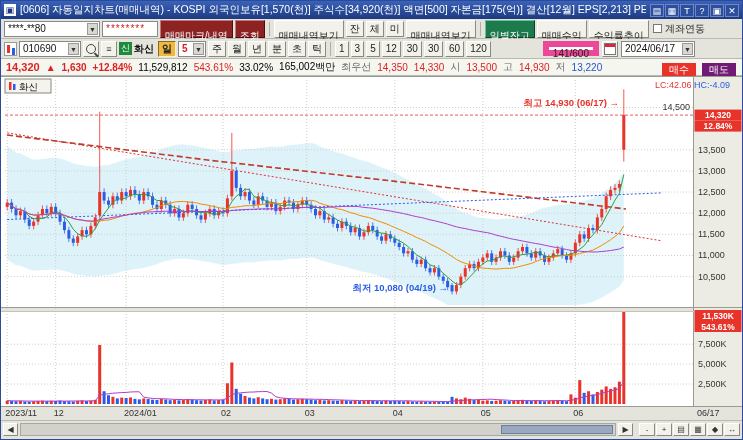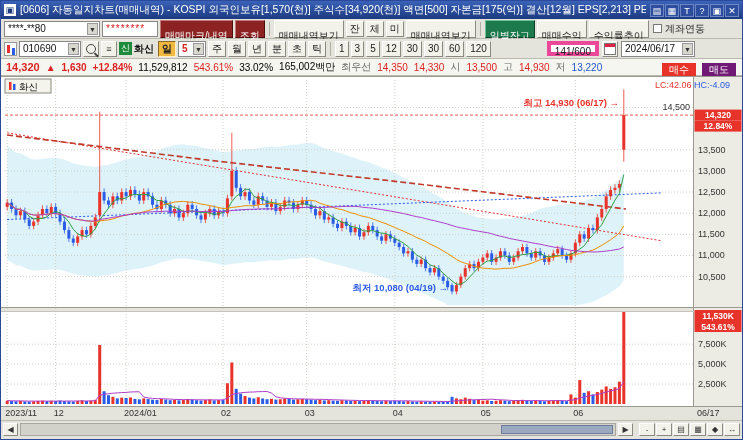--- a/index.html
+++ b/index.html
@@ -30,21 +30,21 @@
   .stock-name { font-weight:bold; color:#111; margin-right:2px; }
   .candleicon { width:13px; height:14px; position:relative; display:inline-block; background:#fff; border:1px solid #999; }
   .candleicon i { position:absolute; width:3px; }
   .candleicon .r { left:2px; top:2px; height:8px; background:#e8332a; }
   .candleicon .b { left:7px; top:5px; height:7px; background:#2b5ce6; }
   .mag { width:10px; height:10px; border:1.5px solid #444; border-radius:50%; position:relative; display:inline-block; }
   .mag::after { content:""; position:absolute; width:5px; height:1.5px; background:#444; transform:rotate(45deg); left:7px; top:9px; }
   .iconbtn { height:16px; width:16px; display:inline-flex; align-items:center; justify-content:center; background:#f2f2ea; border:1px solid; border-color:#fff #8a8a80 #8a8a80 #fff; font-size:9px; color:#333; }
   .cal { width:12px; height:12px; background:#fff; border:1px solid #777; position:relative; display:inline-block; }
   .cal i { position:absolute; top:0; left:0; right:0; height:3px; background:#d24; display:block; }
-  .counter { border:4px solid #ec4899; background:#fff; padding:0 4px; height:15px; line-height:14px; font-size:10px; color:#222; }
+  .counter { border:6px solid #ec4899; background:#fff; padding:0 4px; height:15px; line-height:14px; font-size:10px; color:#222; }
   .grp-right { margin-left:auto; margin-right:44px; display:flex; align-items:center; gap:3px; }
 
   .inforow { height:17px; flex:0 0 17px; display:flex; align-items:center; gap:6px; background:#f6f6f0; border-bottom:1px solid #b9b9af; font-size:10px; padding:0 5px; white-space:nowrap; }
   .red { color:#dd2222; } .blue { color:#2255cc; } .gray { color:#666; }
   .b { font-weight:bold; }
   .pill { color:#fff; padding:0 7px; height:14px; line-height:14px; font-size:10px; border:0;margin-top:6px; }
   .pill.buy { background:#e8332a; margin-left:auto; }
   .pill.sell { background:#701a75; margin-right:1px; }
 
   .chartwrap { flex:0 0 344px; height:344px; background:#fff; }

